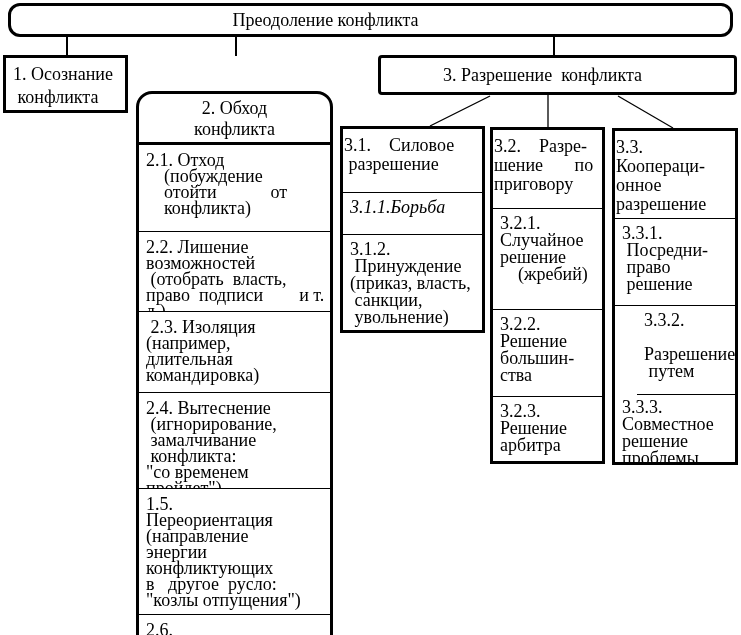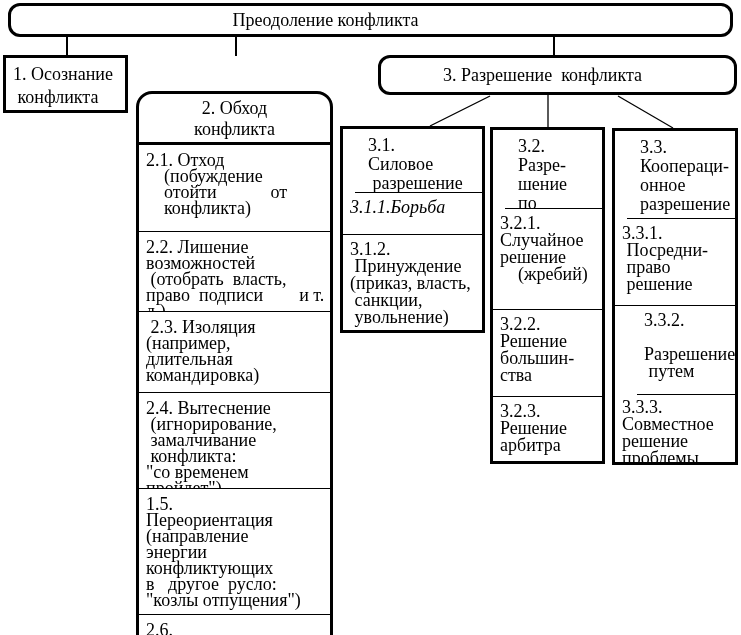--- a/index.html
+++ b/index.html
@@ -20,28 +20,28 @@
   .aware-box{left:3px;top:55px;width:125px;height:58px;z-index:2;
     padding:5px 2px 0 7px;line-height:23px;}
   
   .avoid-box{left:136px;top:55px;width:197px;height:578px;border-radius:16px;z-index:2;
     display:flex;flex-direction:column;margin-top:36px;}
   .avoid-title{height:44px;text-align:center;padding-top:4px;line-height:21px;flex:none;}
   .avoid-rule{height:3px;background:#000;flex:none;}
   .avoid-item{flex:none;border-bottom:1px solid #000;padding:7px 5px 0 7px;line-height:16px;overflow:hidden;}
   .avoid-item.last{border-bottom:none;flex:1;}
   
-  .resolve-box{left:378px;top:55px;width:359px;height:40px;border-radius:12px;z-index:2;
+  .resolve-box{left:378px;top:55px;width:359px;height:40px;border-radius:4px;z-index:2;
     display:flex;align-items:center;justify-content:center;padding-right:30px;}
   
   .col{z-index:2;display:flex;flex-direction:column;}
   .col-31{left:340px;top:126px;width:145px;height:207px;}
   .col-32{left:490px;top:127px;width:115px;height:337px;}
   .col-33{left:612px;top:128px;width:126px;height:337px;justify-content:flex-end;}
-  .col-title{flex:none;border-bottom:1px solid #000;padding:7px 4px 0 13px;line-height:19px;overflow:hidden;margin-left:12px;}
+  .col-title{flex:none;border-bottom:1px solid #000;padding:7px 4px 0 1px;line-height:19px;overflow:hidden;}
   .col-item{flex:none;border-bottom:1px solid #000;padding:6px 4px 0 7px;line-height:17px;overflow:hidden;}
   .col-item.last{border-bottom:none;flex:1;}
   .h56{height:56px;}.h35{height:35px;font-style:italic;}
   .h71{height:71px;}.h94{height:94px;}.h80{height:80px;}
   .h80t{height:80px;}.h82{height:82px;margin-left:22px;}
 </style>
 </head>
 <body>
 
 <div class="canvas">

